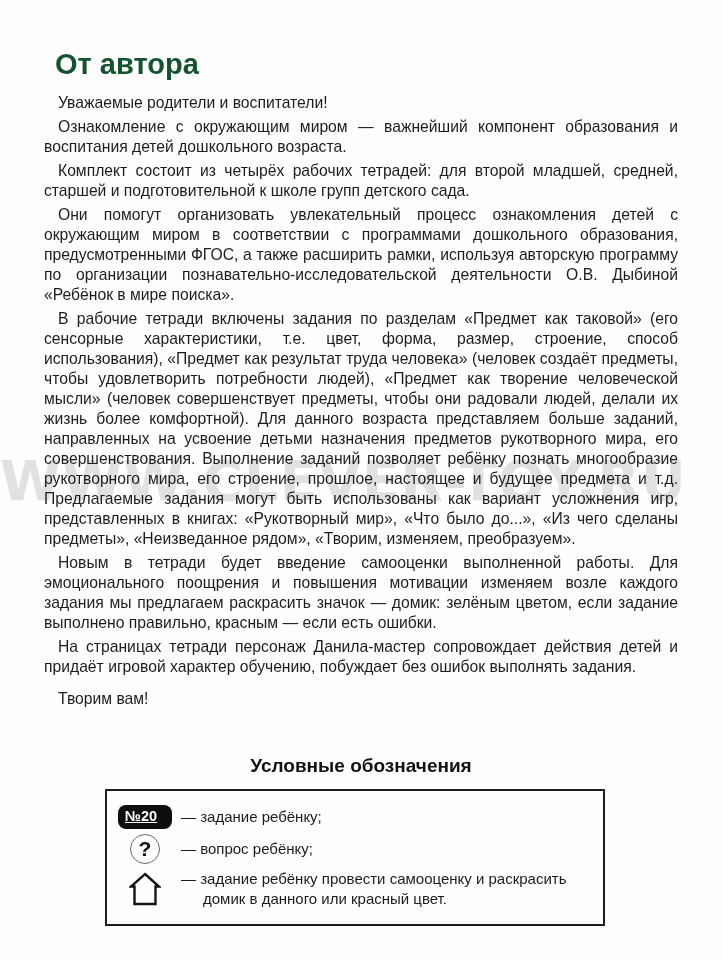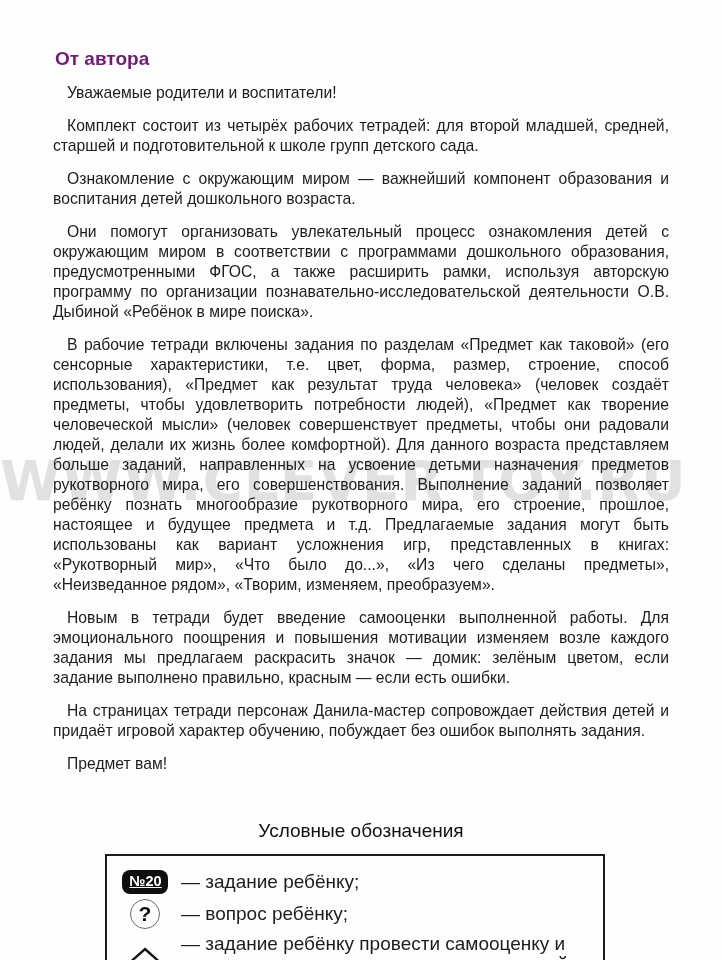--- a/index.html
+++ b/index.html
@@ -30,38 +30,38 @@
     white-space:nowrap;
     z-index:0;
     user-select:none;
   }
   .content {
     position:relative;
     z-index:1;
     padding:48px 40px 0 40px;
   }
   h1.title {
-    font-size:19px;
+    font-size:29px;
     font-weight:bold;
     margin:0 0 12px 15px;
-    color:#701a75;
+    color:#14532d;
   }
   .bodytext p {
-    margin:13px;
+    margin:4px;
     text-align:justify;
     text-indent:14px;
     font-size:15.7px;
     line-height:20px;
     hyphens:auto;
     -webkit-hyphens:auto;
   }
   .bodytext p.wish { margin-top:12px; }
   h2.legend-heading {
     font-size:19px;
-    font-weight:normal;
+    font-weight:bold;
     text-align:center;
     margin:46px 0 12px 0;
     color:#111;
   }
   .legend-box {
     width:500px;
     margin-left:65px;
     border:2px solid #1c1c1c;
     box-sizing:border-box;
     padding:9px 14px 10px 8px;
@@ -77,68 +77,68 @@
     display:flex;
     justify-content:center;
     align-items:center;
     flex-shrink:0;
   }
   .badge {
     background:#0e0e0e;
     color:#ffffff;
     font-weight:bold;
     font-size:14.5px;
-    padding:4px 6px 5px 7px;
+    padding:4px 15px 5px 7px;
     border-radius:8px;
     line-height:1;
     text-decoration:underline;
   }
   .qmark {
     width:30px; height:30px;
     border:1.5px solid #6a6a6a;
     border-radius:50%;
     box-sizing:border-box;
     display:flex;
     align-items:center;
     justify-content:center;
     font-size:21px;
     font-weight:bold;
     color:#101010;
     background:#fefefe;
   }
   .house-icon svg { display:block; }
   .legend-label {
-    font-size:19px;
+    font-size:15px;
     line-height:20px;
     margin-left:6px;
     padding-left:22px;
     text-indent:-22px;
     text-align:left;
   }
 </style>
 </head>
 <body>
 
 <div class="page">
 
   <div class="watermark">WWW.CLEVER-TOY.RU</div>
 
   <div class="content">
 
     <h1 class="title">От автора</h1>
 
     <div class="bodytext">
       <p>Уважаемые родители и воспитатели!</p>
+      <p>Ознакомление с окружающим миром — важнейший компонент образования и воспитания детей дошкольного возраста.</p>
       <p>Комплект состоит из четырёх рабочих тетрадей: для второй младшей, средней, старшей и подготовительной к школе групп детского сада.</p>
-      <p>Ознакомление с окружающим миром — важнейший компонент образования и воспитания детей дошкольного возраста.</p>
       <p>Они помогут организовать увлекательный процесс ознакомления детей с окружающим миром в соответствии с программами дошкольного образования, предусмотренными ФГОС, а также расширить рамки, используя авторскую программу по организации познавательно-исследовательской деятельности О.В. Дыбиной «Ребёнок в мире поиска».</p>
       <p>В рабочие тетради включены задания по разделам «Предмет как таковой» (его сенсорные характеристики, т.е. цвет, форма, размер, строение, способ использования), «Предмет как результат труда человека» (человек создаёт предметы, чтобы удовлетворить потребности людей), «Предмет как творение человеческой мысли» (человек совершенствует предметы, чтобы они радовали людей, делали их жизнь более комфортной). Для данного возраста представляем больше заданий, направленных на усвоение детьми назначения предметов рукотворного мира, его совершенствования. Выполнение заданий позволяет ребёнку познать многообразие рукотворного мира, его строение, прошлое, настоящее и будущее предмета и т.д. Предлагаемые задания могут быть использованы как вариант усложнения игр, представленных в книгах: «Рукотворный мир», «Что было до...», «Из чего сделаны предметы», «Неизведанное рядом», «Творим, изменяем, преобразуем».</p>
       <p>Новым в тетради будет введение самооценки выполненной работы. Для эмоционального поощрения и повышения мотивации изменяем возле каждого задания мы предлагаем раскрасить значок — домик: зелёным цветом, если задание выполнено правильно, красным — если есть ошибки.</p>
       <p>На страницах тетради персонаж Данила-мастер сопровождает действия детей и придаёт игровой характер обучению, побуждает без ошибок выполнять задания.</p>
-      <p class="wish">Предмет вам!</p>
+      <p class="wish">Творим вам!</p>
     </div>
 
     <h2 class="legend-heading">Условные обозначения</h2>
 
     <div class="legend-box">
 
       <div class="legend-row">
         <span class="legend-icon-cell">
           <span class="badge">№20</span>
         </span>

